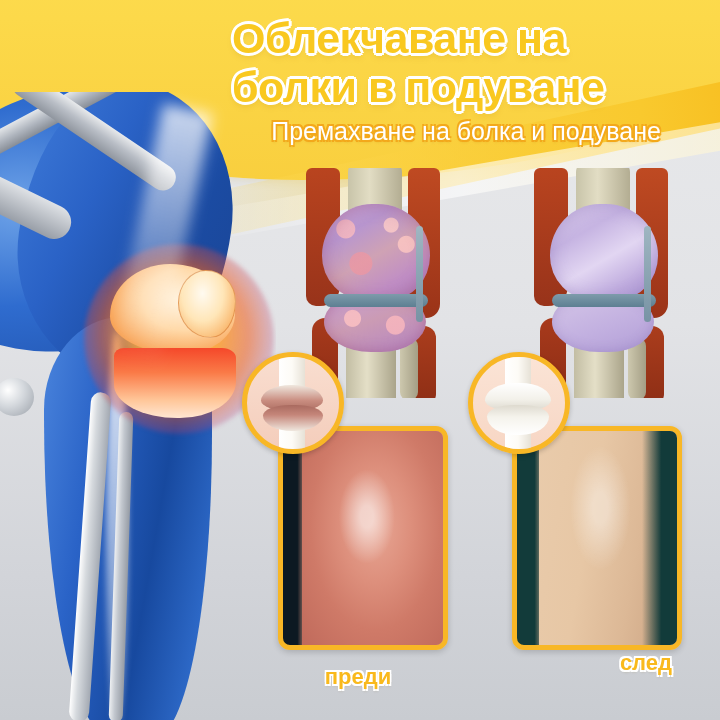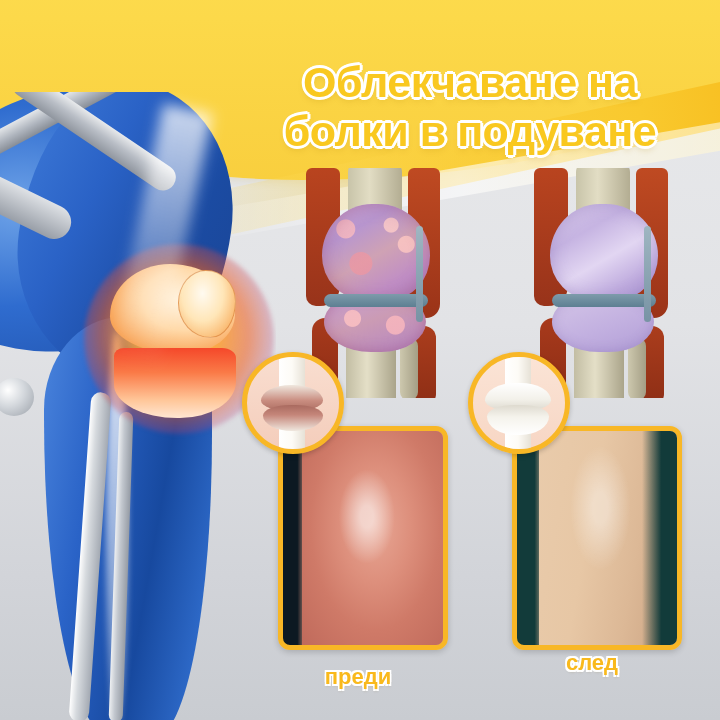--- a/index.html
+++ b/index.html
@@ -27,27 +27,27 @@
   .swoosh{position:absolute;left:140px;top:104px;width:640px;height:120px;
     background:linear-gradient(95deg,rgba(255,255,255,0) 0%,rgba(253,216,80,.35) 30%,#f9c92e 78%,#f7bb1c 100%);
     transform:rotate(-6deg);
     clip-path:polygon(0% 58%,100% 0%,100% 38%,0% 96%);}
   .swoosh2{position:absolute;left:180px;top:118px;width:620px;height:100px;
     background:linear-gradient(95deg,rgba(255,255,255,0) 0%,rgba(255,255,255,.85) 45%,rgba(255,244,200,.9) 100%);
     transform:rotate(-5deg);
     clip-path:polygon(0% 70%,100% 18%,100% 46%,0% 100%);opacity:.7;}
 
   
-  .title{position:absolute;left:232px;top:14px;width:476px;text-align:center;
+  .title{position:absolute;left:232px;top:14px;width:476px;
     font-size:43px;line-height:49px;font-weight:bold;letter-spacing:-.5px;
     color:#f9c81f;
     text-shadow:
       -2px -2px 0 #fff, 2px -2px 0 #fff, -2px 2px 0 #fff, 2px 2px 0 #fff,
       -3px 0 0 #fff, 3px 0 0 #fff, 0 -3px 0 #fff, 0 3px 0 #fff,
-      0 4px 6px rgba(180,130,0,.25); margin-top: 44px;}
+      0 4px 6px rgba(180,130,0,.25);}
   .subtitle{position:absolute;left:212px;top:116px;width:508px;text-align:center;
     font-size:25px;line-height:30px;font-weight:normal;color:#fff;
     text-shadow:
       -1.6px -1.6px 0 #f3a81b, 1.6px -1.6px 0 #f3a81b,
       -1.6px 1.6px 0 #f3a81b, 1.6px 1.6px 0 #f3a81b,
       0 2px 3px rgba(150,100,0,.25);}
 
   
   .anat{position:absolute;left:-14px;top:92px;width:290px;height:628px;overflow:hidden;}
   .anat .leg-upper{position:absolute;left:-70px;top:0px;width:300px;height:260px;
@@ -169,21 +169,21 @@
     background:linear-gradient(0deg,#efe7de 0%,#c5867a 62%,#a96a5f 100%);border-radius:46% 46% 48% 48%/40% 40% 60% 60%;}
   #inset-after .cap-top{position:absolute;left:12px;top:26px;width:66px;height:28px;
     background:linear-gradient(180deg,#ffffff 0%,#f3f1ea 58%,#dcd8cd 100%);border-radius:46% 46% 44% 44%/62% 62% 38% 38%;}
   #inset-after .cap-bot{position:absolute;left:14px;top:48px;width:62px;height:30px;
     background:linear-gradient(0deg,#ffffff 0%,#f5f3ec 60%,#dedacf 100%);border-radius:44% 44% 46% 46%/38% 38% 62% 62%;}
 
   
   .plabel{position:absolute;font-size:22px;font-weight:bold;color:#f9b91c;text-align:center;
     text-shadow:-1.6px -1.6px 0 #fff,1.6px -1.6px 0 #fff,-1.6px 1.6px 0 #fff,1.6px 1.6px 0 #fff,0 2px 3px rgba(120,90,0,.25);}
   #label-before{left:278px;top:650px;width:160px;margin-top:14px;}
-  #label-after{left:512px;top:650px;width:160px;}
+  #label-after{left:512px;top:650px;width:160px;text-align:right;}
 </style>
 </head>
 <body>
 
 <div id="stage">
 
   <div class="hdr-yellow2"></div>
   <div class="hdr-orange"></div>
   <div class="hdr-yellow"></div>
   <div class="swoosh"></div>
@@ -204,20 +204,21 @@
     <div class="femur-cond"></div>
     <div class="patella"></div>
     <div class="tibia-plateau"></div>
     <div class="sheen"></div>
   </div>
 
   <div class="title">
     <div>Облекчаване на</div>
     <div>болки в подуване</div>
   </div>
+  <div class="subtitle">Премахване на болка и подуване</div>
 
   <div class="knee3d" id="knee-left" style="left:300px;top:168px;">
     <div class="muscleL"></div>
     <div class="muscleR"></div>
     <div class="femShaft"></div>
     <div class="muscleLB"></div>
     <div class="muscleRB"></div>
     <div class="tibShaft"></div>
     <div class="fibula3"></div>
     <div class="capsule"></div>

